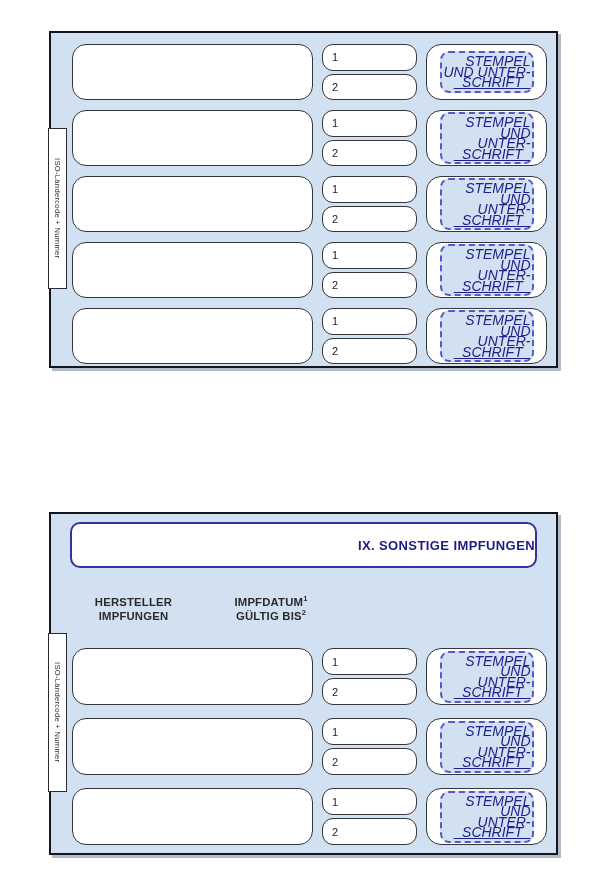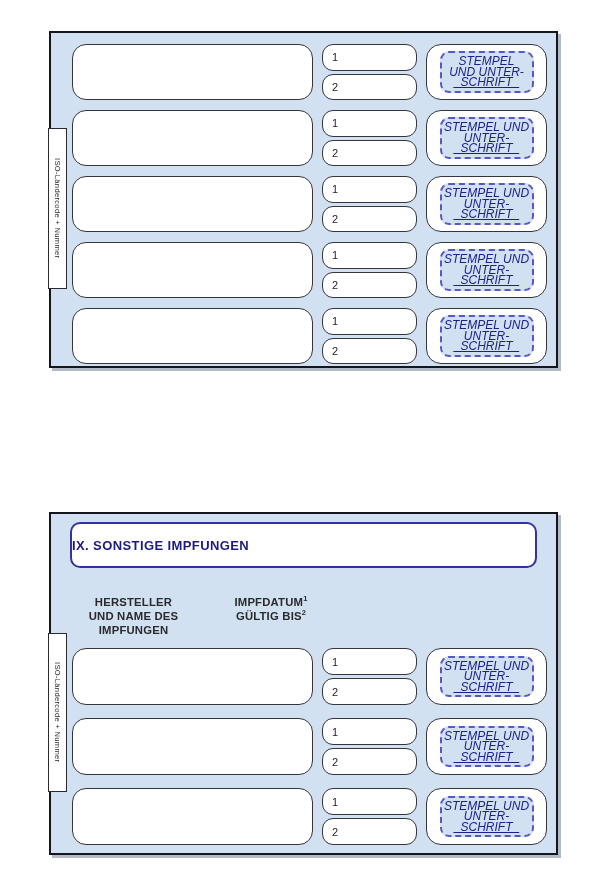--- a/index.html
+++ b/index.html
@@ -30,28 +30,28 @@
   .panel.bottom .row{height:57px;}
 
   .fbox{background:#ffffff;border:1.6px solid #35353c;box-sizing:border-box;}
   .field-big{border-radius:14px;}
   .split{display:flex;flex-direction:column;gap:3px;}
   .field-small{flex:1;border-radius:11px;display:flex;align-items:center;}
   .field-small .num{font-size:11px;color:#1e1e1e;padding-left:9px;}
 
   .stamp-outer{border-radius:15px;display:flex;align-items:center;justify-content:center;}
   .stamp-inner{width:88px;background:#d2e1f2;border:2px dashed #5757c9;border-radius:9px;
-               padding:3px 1px;text-align:center;font-style:italic;
-               font-size:12px;line-height:10.5px;color:#20208c;}
+               padding:3px 1px;text-align:right;font-style:italic;
+               font-size:14px;line-height:10.5px;color:#20208c;}
   .stamp-inner .underl{text-decoration:underline;}
 
   
   .title-box{margin:8px 19px 0 19px;height:46px;background:#ffffff;
              border:2px solid #33339b;border-radius:10px;box-sizing:border-box;
-             display:flex;align-items:center;justify-content:flex-start;}
+             display:flex;align-items:center;justify-content:flex-end;}
   .title-box span{font-weight:bold;font-size:13px;letter-spacing:.4px;color:#1b1b82;}
 
   .col-headers{margin-top:27px;display:grid;grid-template-columns:165px 110px 108px 122px;
                font-weight:bold;font-size:11.3px;line-height:14px;color:#2a2a2a;
                text-align:center;letter-spacing:.2px;height:44px;}
   .col-headers sup{font-size:7.5px;vertical-align:super;line-height:0;}
 </style>
 </head>
 <body>
 
@@ -166,21 +166,20 @@
       <span>ISO-Ländercode + Nummer</span>
     </div>
 
     <div class="title-box">
       <span>IX. SONSTIGE IMPFUNGEN</span>
     </div>
 
     <div class="col-headers">
       <div>
         <div>HERSTELLER</div>
-        <div>UND NAME DES</div>
         <div>IMPFUNGEN</div>
       </div>
       <div>
         <div><span>IMPFDATUM</span><sup>1</sup></div>
         <div><span>GÜLTIG BIS</span><sup>2</sup></div>
       </div>
     </div>
 
     <div class="rows">
 

